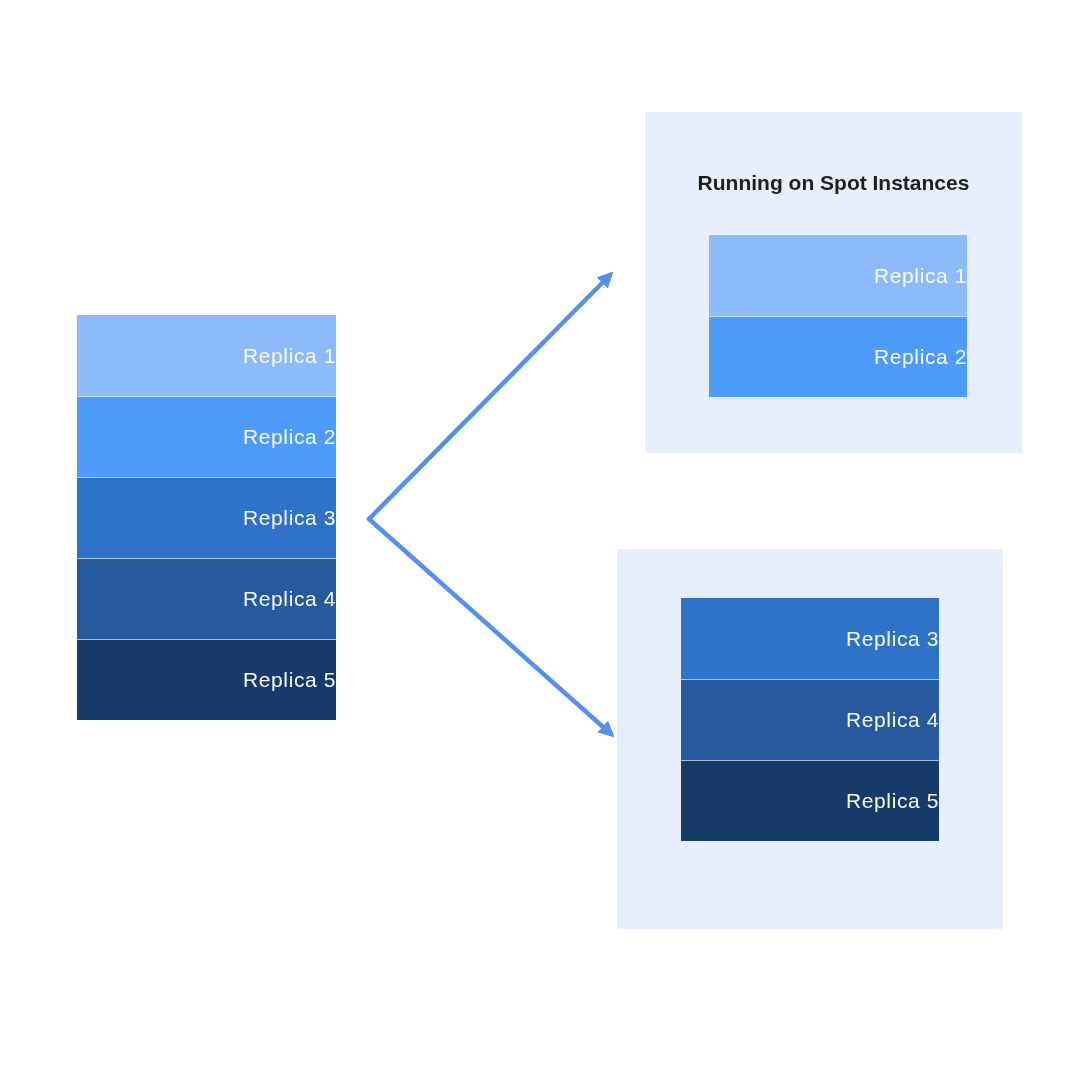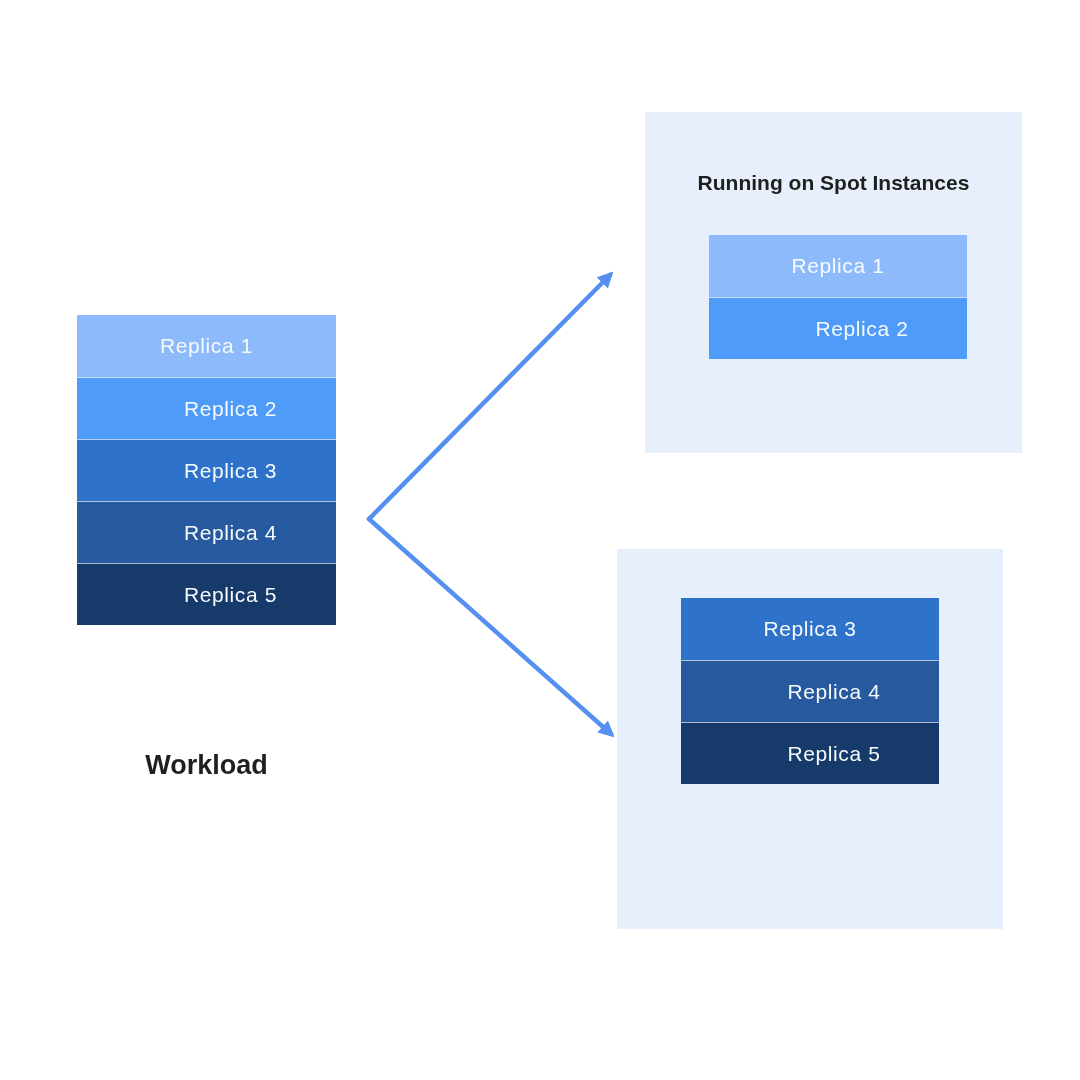--- a/index.html
+++ b/index.html
@@ -17,25 +17,25 @@
   }
 
   
   .workload-stack {
     position: absolute;
     left: 77px;
     top: 315px;
     width: 259px;
   }
   .replica-box {
-    height: 62px;
+    height: 81px;
     box-sizing: border-box;
     display: flex;
     align-items: center;
-    justify-content: center;
+    justify-content: flex-end;
   }
   .replica-box + .replica-box {
     border-top: 1px solid rgba(255,255,255,0.65);
     padding-left: 48px;
   }
   .replica-label {
     color: #F7FAFD;
     font-size: 21px;
     letter-spacing: 0.6px;
     font-weight: 400;
@@ -115,21 +115,20 @@
       <span class="replica-label" style="color: rgb(247, 250, 253);">Replica 3</span>
     </div>
     <div class="replica-box" style="background-color: rgb(38, 89, 157);">
       <span class="replica-label" style="color: rgb(247, 250, 253);">Replica 4</span>
     </div>
     <div class="replica-box" style="background-color: rgb(22, 58, 106);">
       <span class="replica-label" style="color: rgb(247, 250, 253);">Replica 5</span>
     </div>
   </div>
 
-  <div class="workload-caption" style="color: rgb(31, 31, 31);">Workload</div>
 
   <div class="panel panel-spot" style="background-color: rgb(230, 239, 251);">
     <div class="panel-title" style="color: rgb(31, 31, 31);">Running on Spot Instances</div>
     <div class="panel-stack">
       <div class="replica-box" style="background-color: rgb(140, 186, 251);">
         <span class="replica-label" style="color: rgb(247, 250, 253);">Replica 1</span>
       </div>
       <div class="replica-box" style="background-color: rgb(79, 155, 250);">
         <span class="replica-label" style="color: rgb(247, 250, 253);">Replica 2</span>
       </div>

